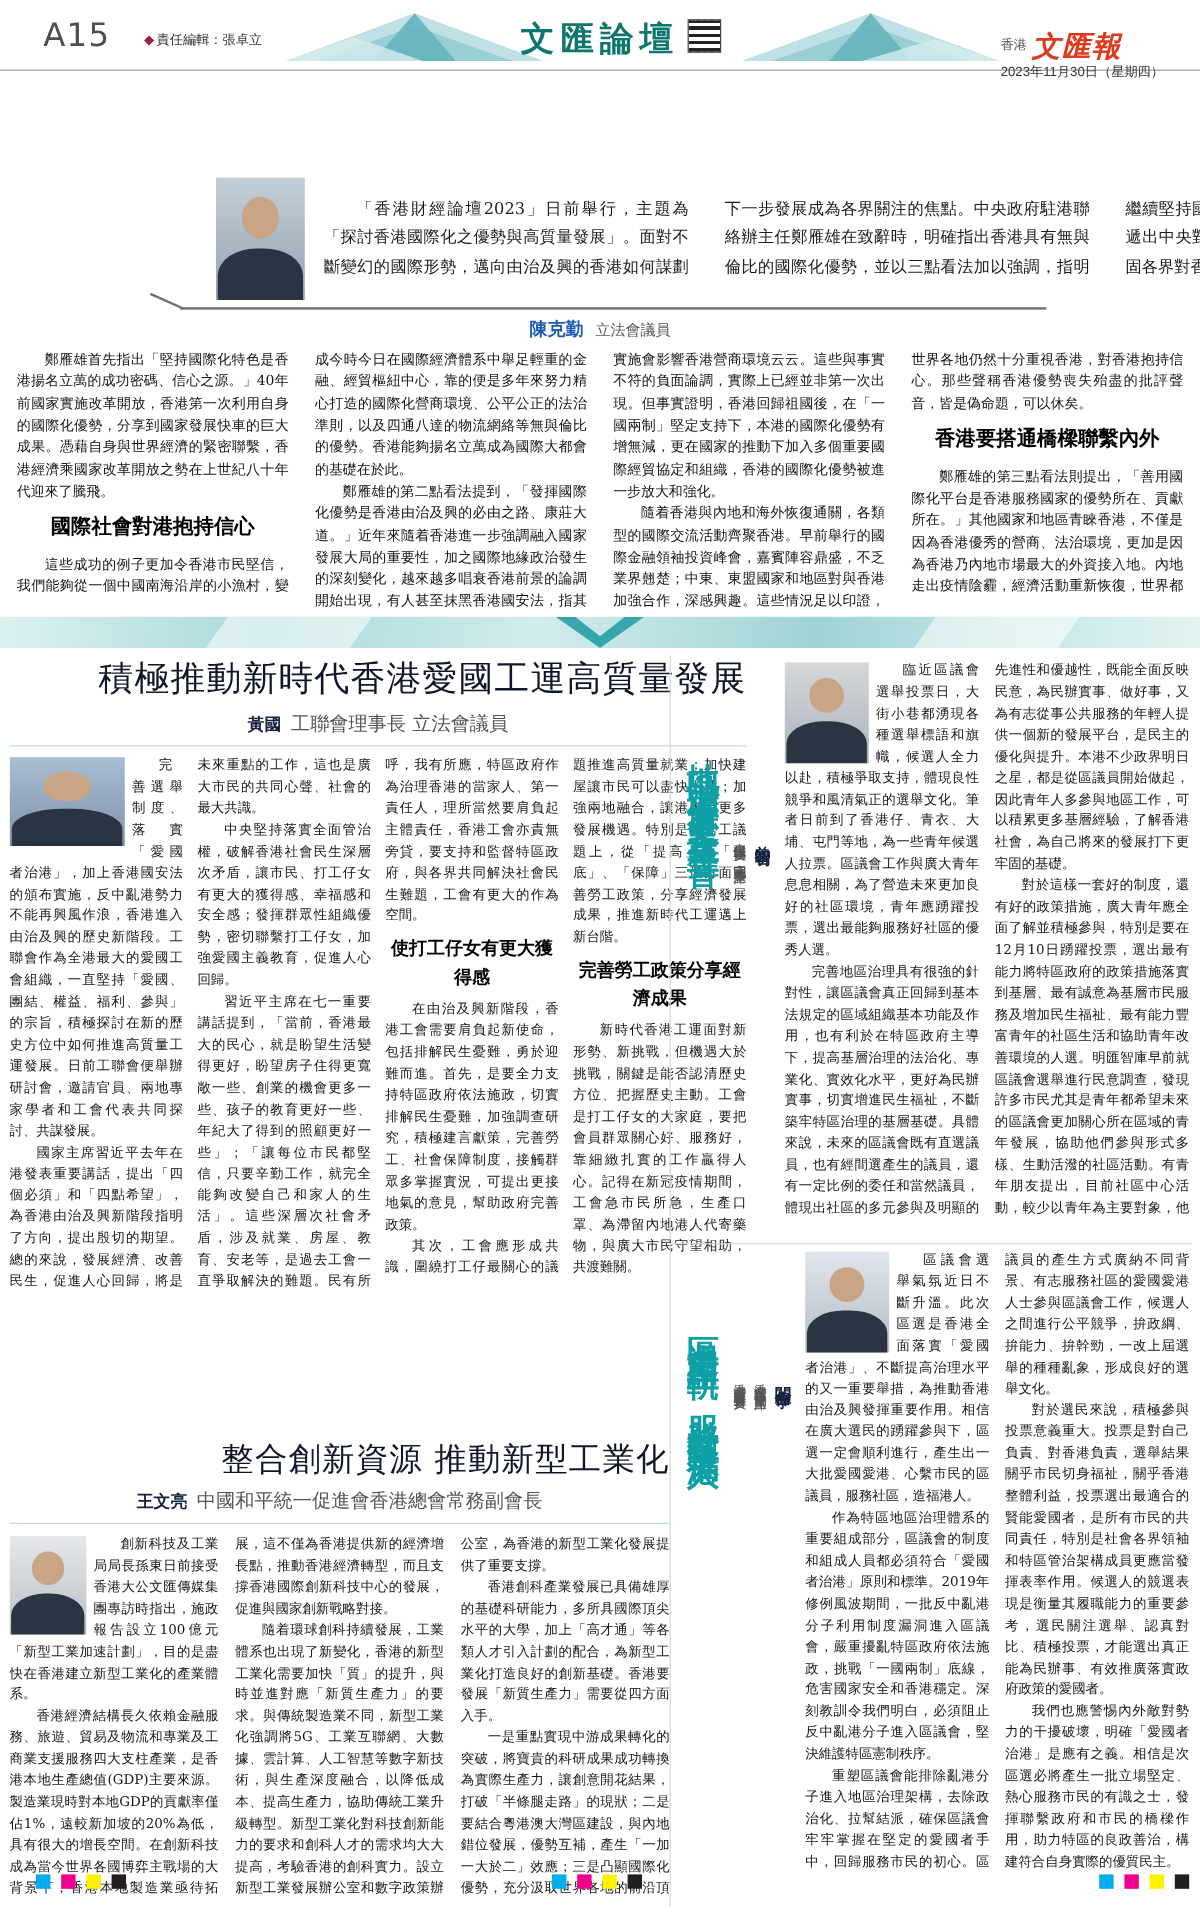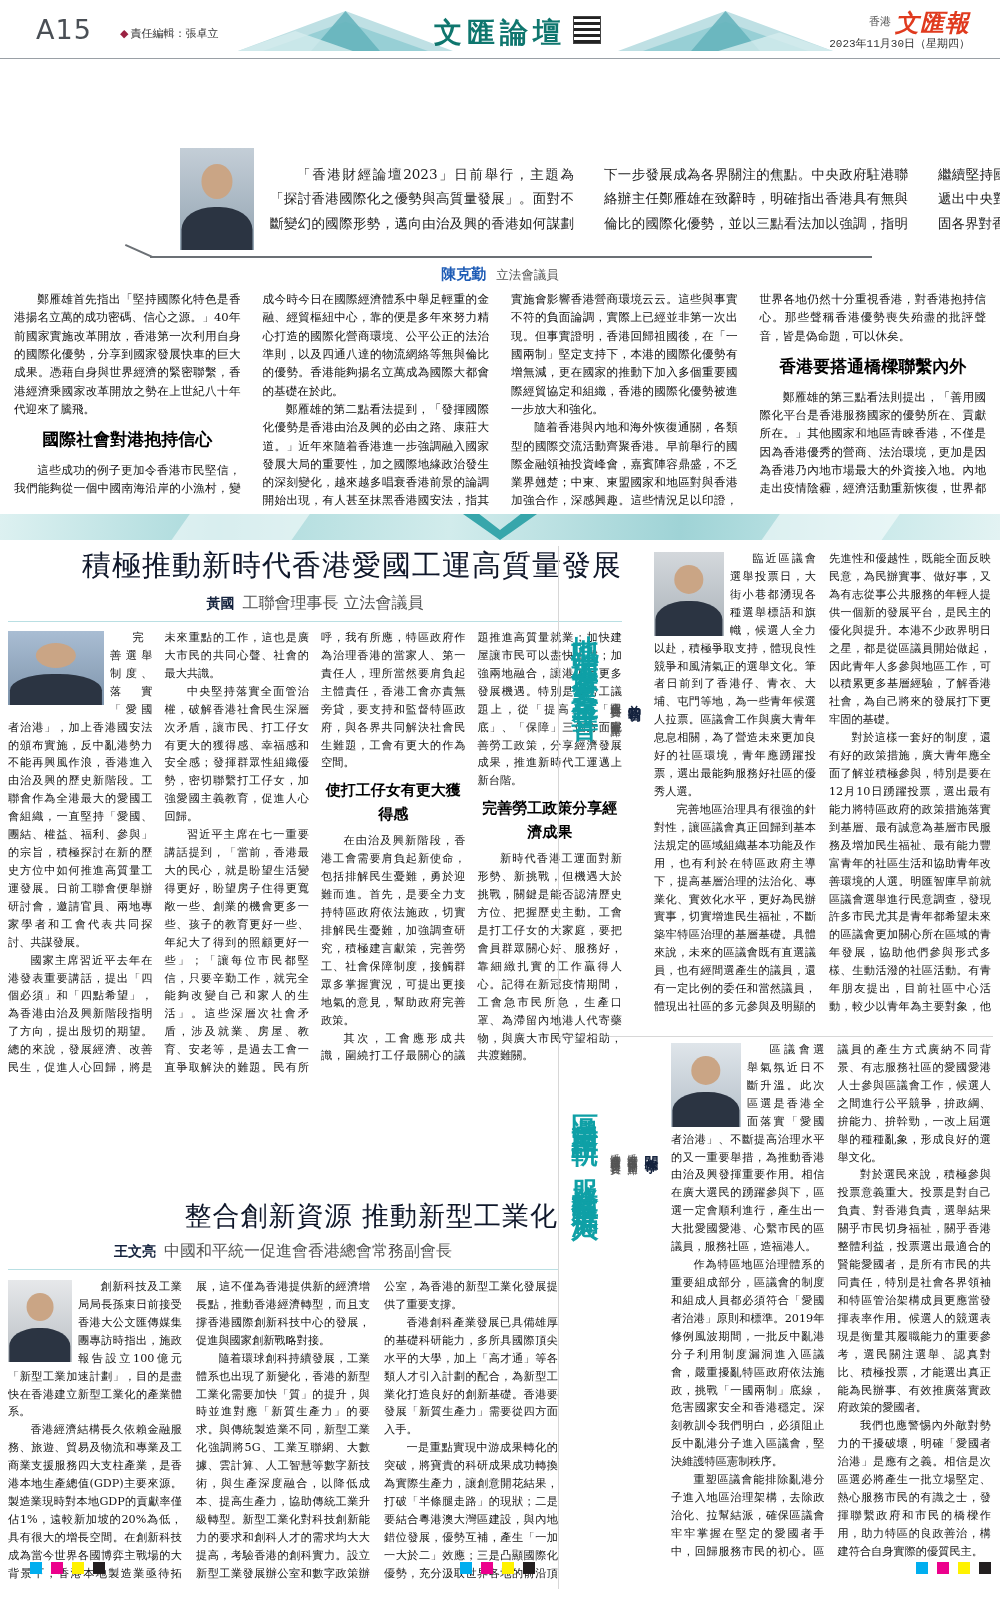--- a/index.html
+++ b/index.html
@@ -12,25 +12,25 @@
   .editor{position:absolute;left:120px;top:26px;font-size:11px;color:#333;font-family:"DejaVu Sans",sans-serif;}
   .editor .dia{color:#9b2242;margin-right:2px;}
   .deco{position:absolute;top:8px;width:215px;height:46px;}
   .deco.left{left:238px;} .deco.right{left:618px;}
   .section-title{position:absolute;left:50%;transform:translateX(-50%);top:14px;
         font-size:28px;font-weight:bold;color:#0f766e;letter-spacing:5px;font-family:"DejaVu Serif",serif;}
   .qr{position:absolute;left:573px;top:16px;width:26px;height:26px;background:
       repeating-linear-gradient(0deg,#222 0 3px,#fff 3px 6px),
       repeating-linear-gradient(90deg,#222 0 3px,rgba(255,255,255,.65) 3px 6px);
       border:1px solid #444;}
-  .masthead{position:absolute;right:30px;top:8px;text-align:right;line-height:1.25;}
+  .masthead{position:absolute;right:30px;top:24px;line-height:1.25;}
   .masthead .hk{font-size:11px;color:#555;margin-right:4px;vertical-align:6px;}
   .masthead .wwp{font-size:24px;font-weight:bold;color:#e03a1e;font-family:"DejaVu Serif",serif;
                  letter-spacing:1px;font-style:italic;}
-  .masthead .date{font-size:11px;color:#333;font-family:Liberation Mono, monospace;}
+  .masthead .date{font-size:11px;color:#333;font-family:Liberation Sans, sans-serif;}
   
   .h1-main{position:absolute;top:72px;left:0;width:1000px;text-align:center;
         font-size:45px;font-weight:bold;color:#0fa0a6;letter-spacing:2px;}
   .intro-wrap{position:absolute;top:148px;left:180px;width:728px;height:104px;display:flex;gap:16px;}
   .intro-text{flex:1;column-count:2;column-gap:30px;font-size:13.5px;line-height:1.82;
         text-align:justify;text-indent:2em;color:#1a1a1a;}
   .rule-slant{position:absolute;top:256px;left:150px;width:722px;border-top:2px solid #6b7075;}
   .rule-slant:before{content:"";position:absolute;left:-26px;top:-8px;width:30px;
         border-top:2px solid #6b7075;transform:rotate(24deg);}
   .byline1{position:absolute;top:264px;left:0;width:1000px;text-align:center;}

